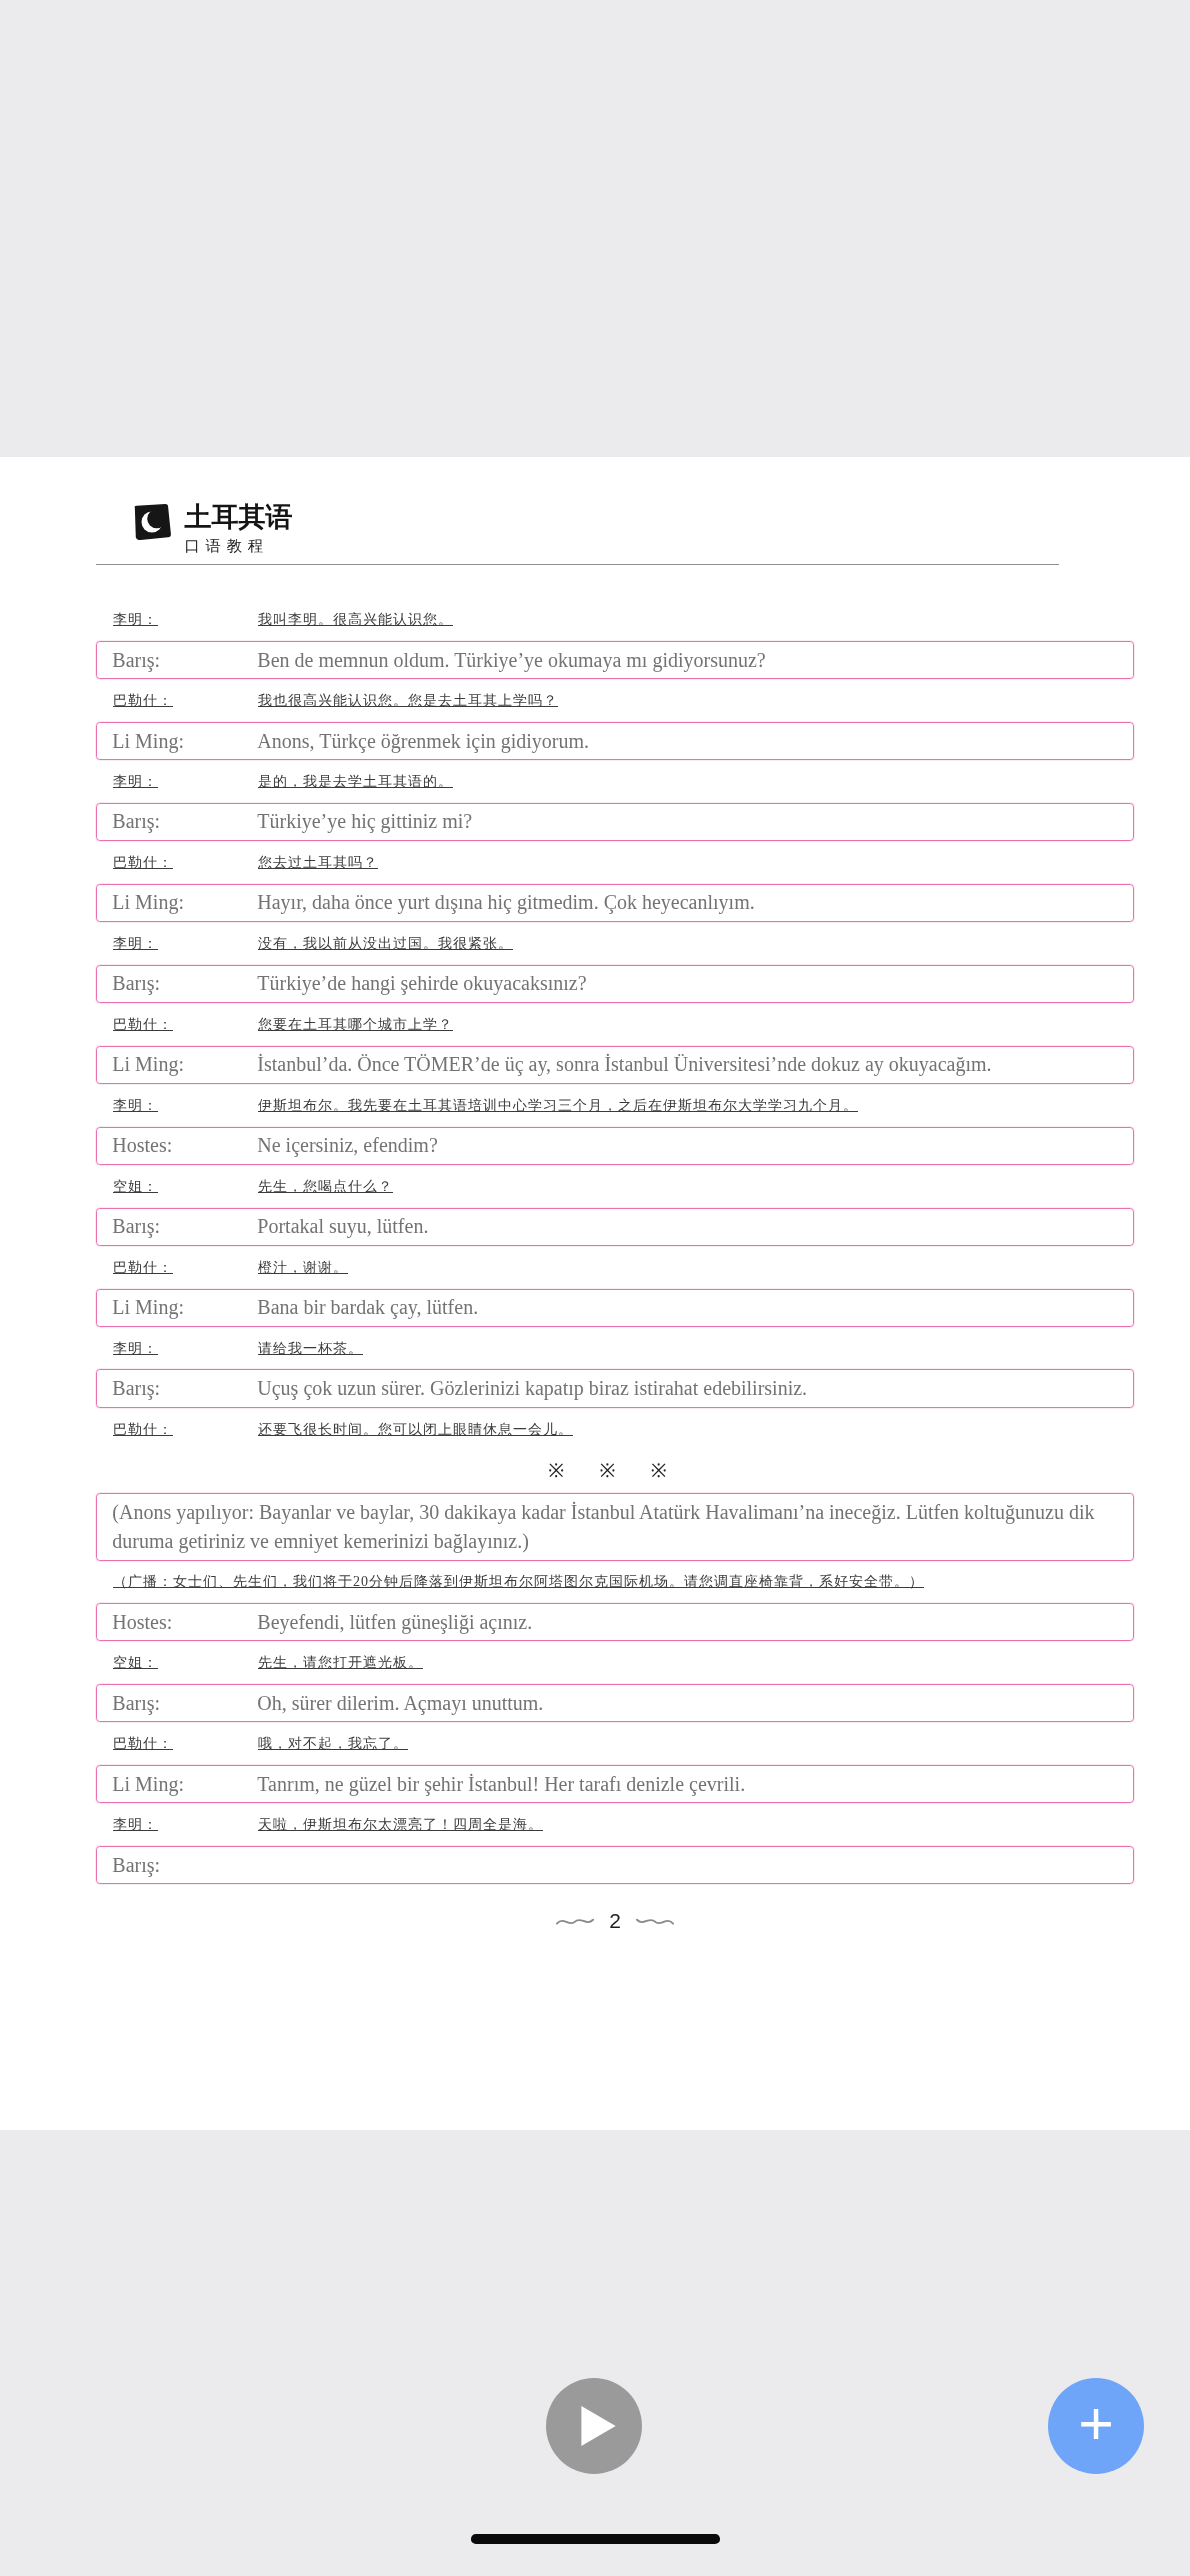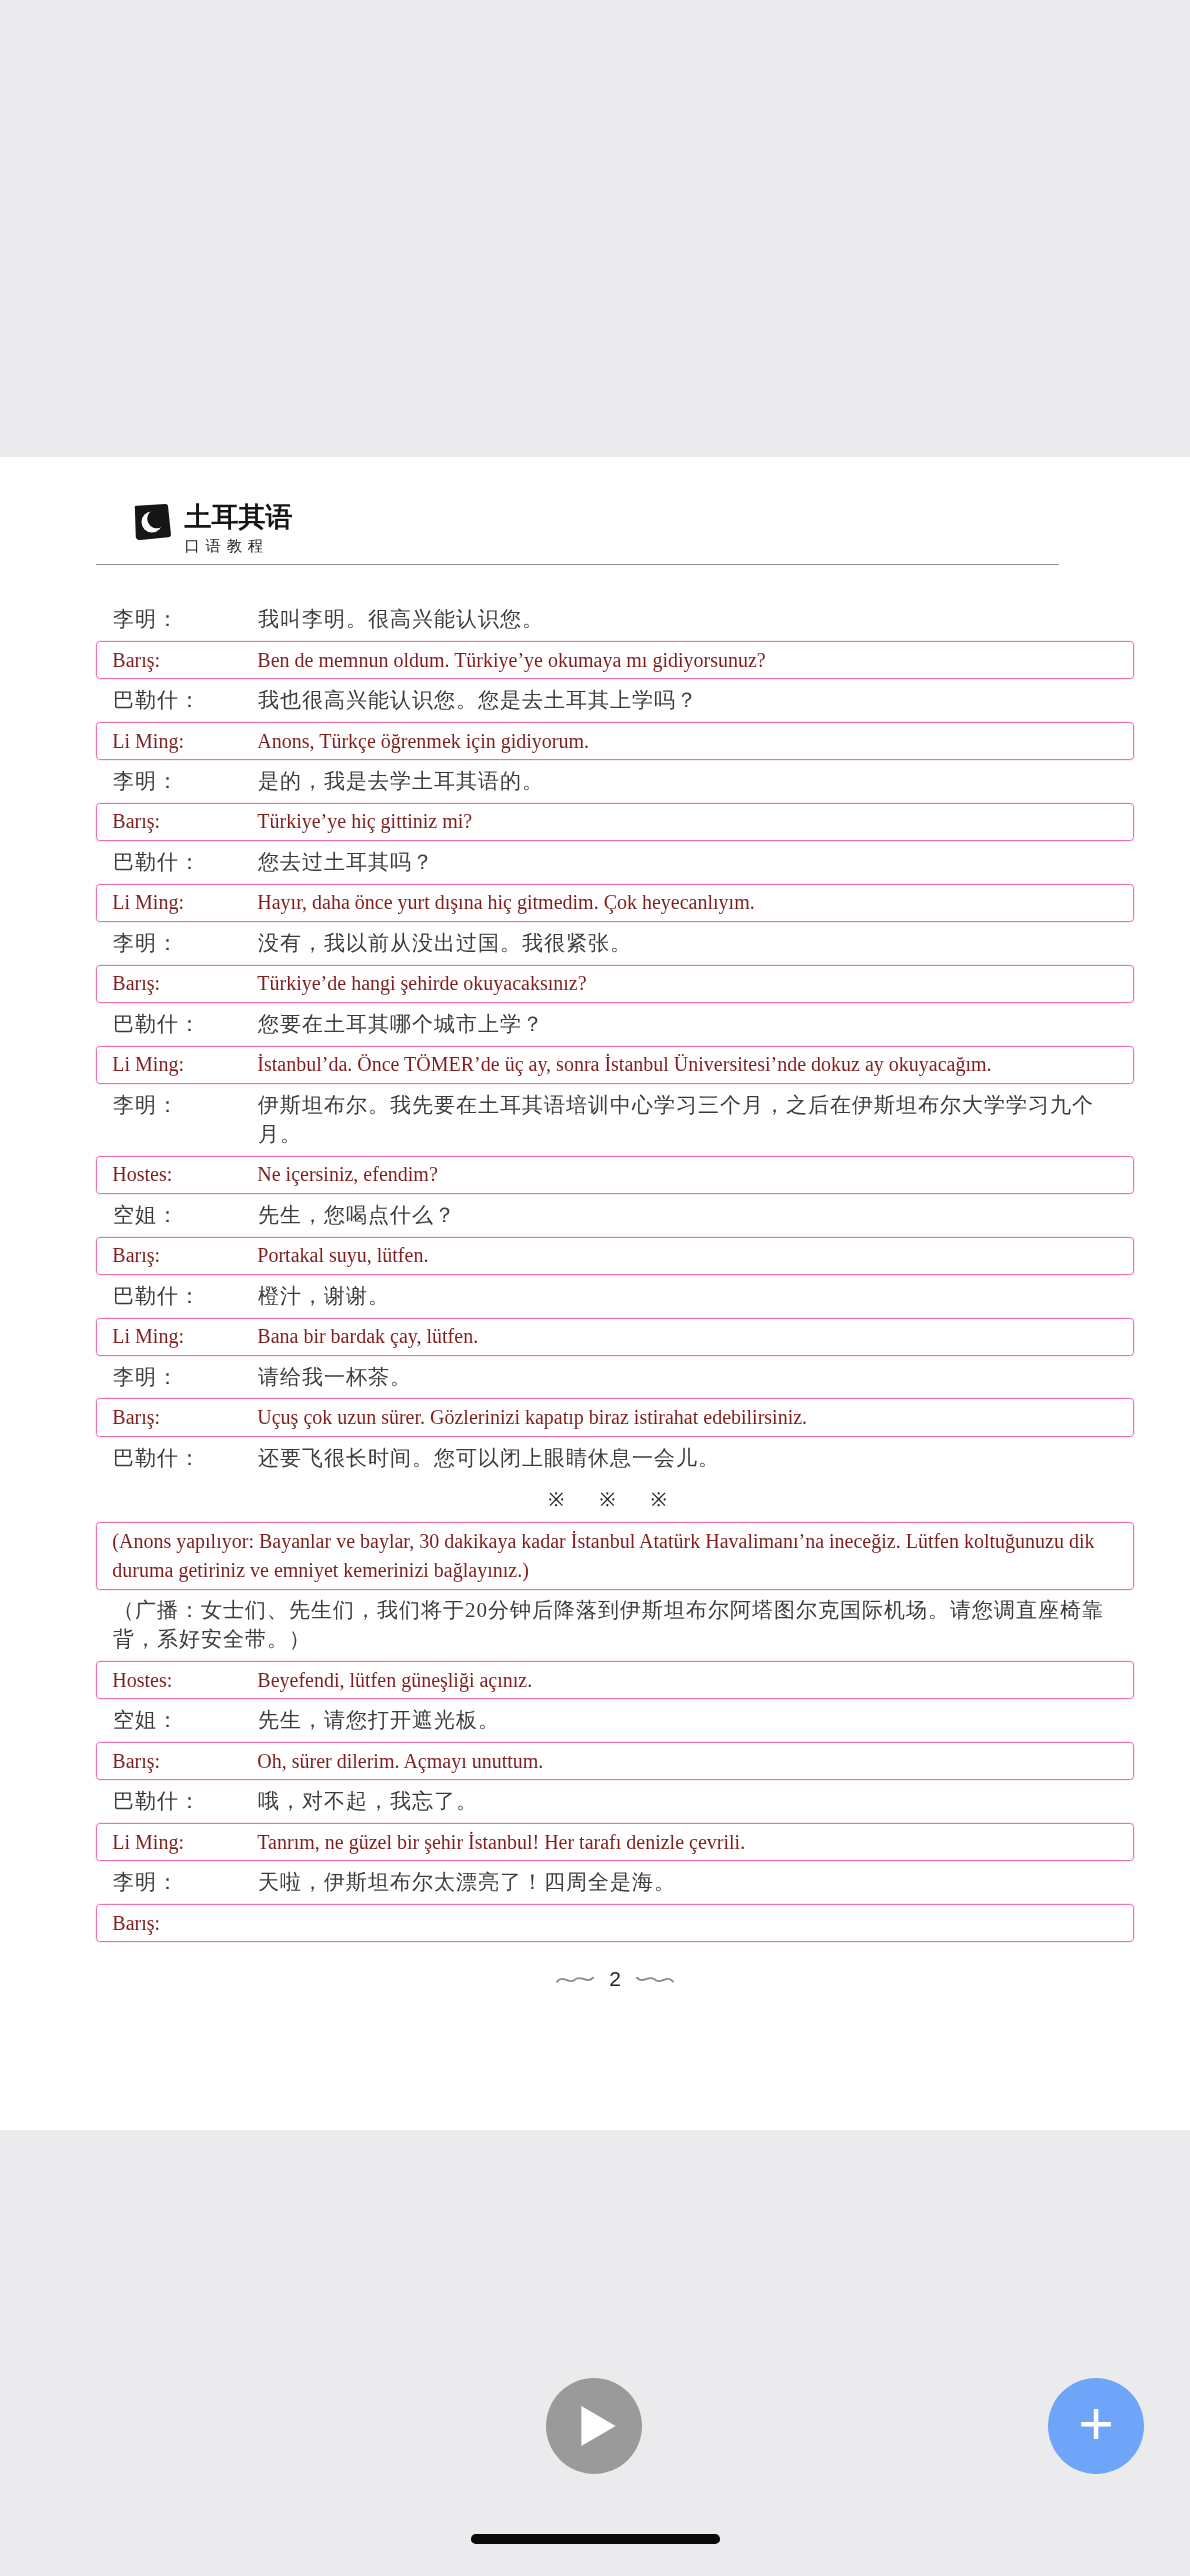--- a/index.html
+++ b/index.html
@@ -50,22 +50,22 @@
   }
   .row.plain { padding:4.8px 9.6px 4.8px 17px; }
   .row.boxed {
     border:1.9px solid #ec6fb0;
     border-radius:3.8px;
     padding:3.8px 9.6px 3.8px 15.3px;
     box-shadow:0 0 0 1px rgba(236,111,176,0.15);
   }
   .row .speaker { flex:0 0 145px; }
   .row .text { flex:1; }
-  .row.zh { font-size:21px; color:#3b3b3b; letter-spacing:1px; }
-  .row.tr { font-size:20px; color:#7f1d1d; }
+  .row.zh { font-size:14px; color:#3b3b3b; letter-spacing:1px;text-decoration:underline; }
+  .row.tr { font-size:20px; color:#737373; }
   .row.separator {
     justify-content:center;
     padding:5.8px 0;
     font-size:19px; color:#222;
     letter-spacing:15.3px;
   }
   .row.separator .text { flex:none; }
 
   
   .footer-row {

